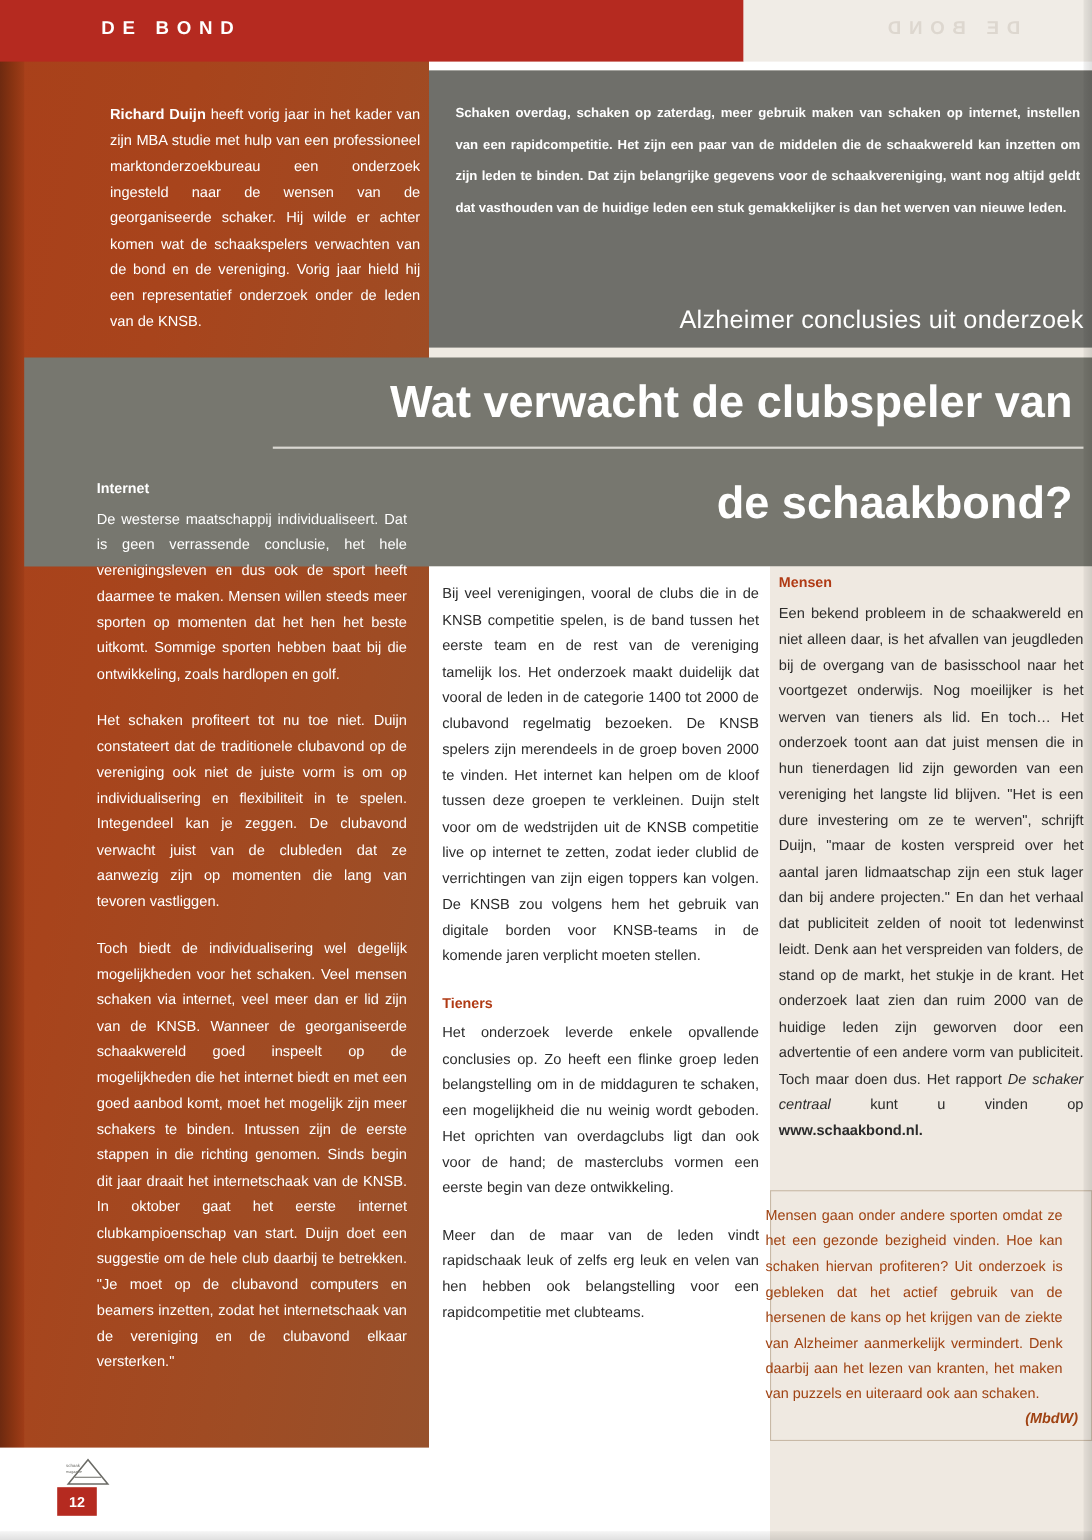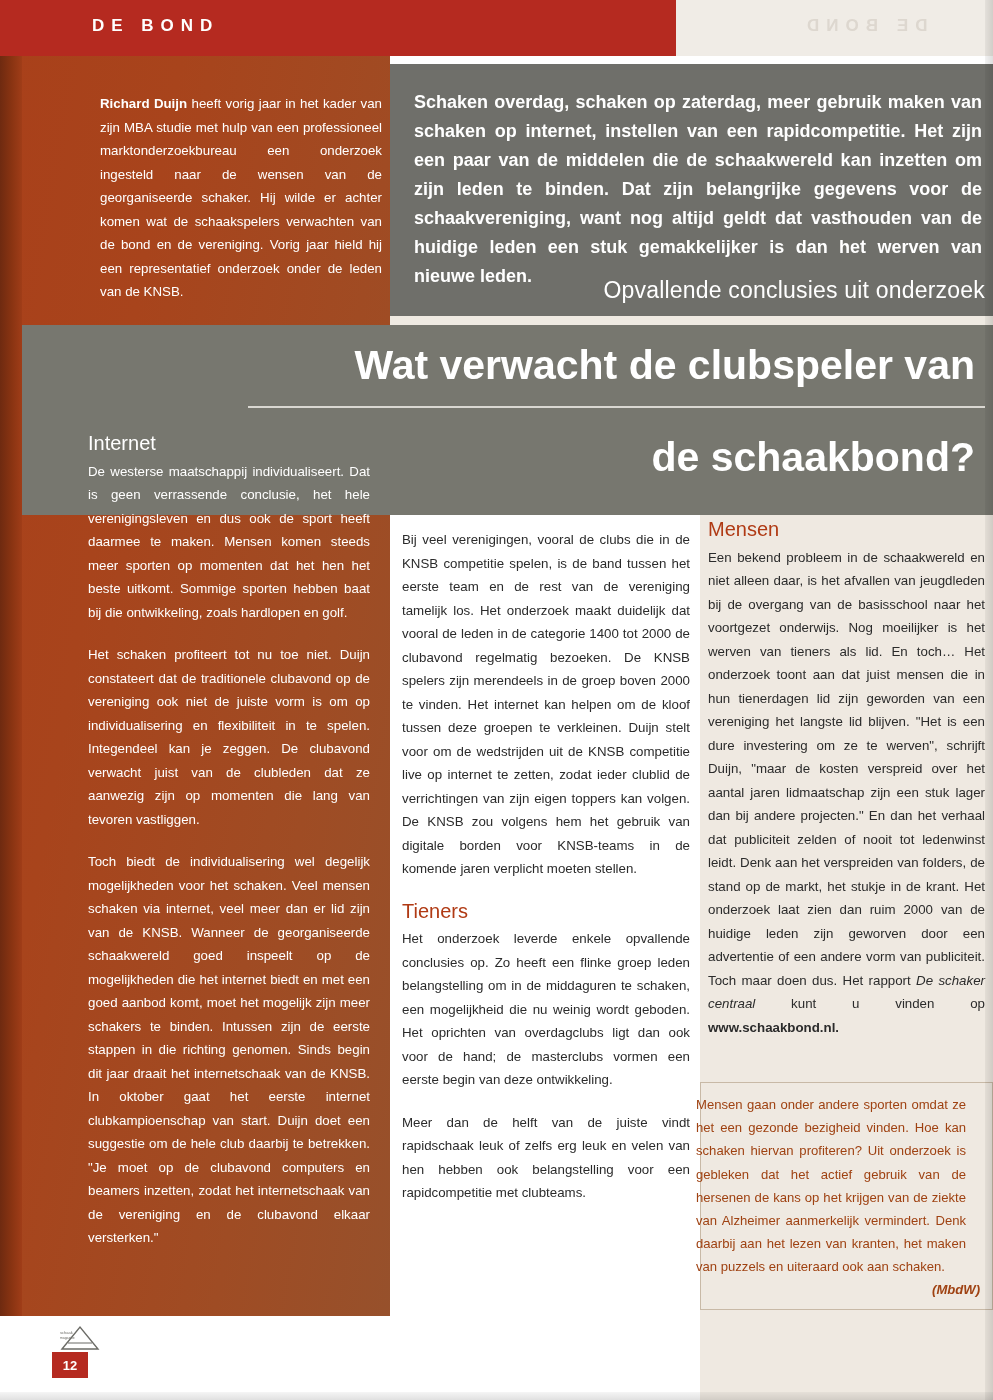--- a/index.html
+++ b/index.html
@@ -110,21 +110,21 @@
     text-align: justify;
   }
   .intro-left b { font-weight: bold; }
 
   
   .intro-lead {
     position: absolute;
     left: 414px; top: 88px;
     width: 568px;
     color: #ffffff;
-    font-size: 18px;
+    font-size: 12px;
     font-weight: bold;
     line-height: 29px;
     text-align: justify;
   }
 
   
   .kicker {
     position: absolute;
     left: 390px; top: 277px;
     width: 595px;
@@ -166,22 +166,22 @@
   
   .col {
     position: absolute;
     font-size: 13.3px;
     line-height: 23.5px;
     text-align: justify;
   }
   .col p { margin: 0 0 19px 0; }
   .col h3 {
     margin: 0 0 4px 0;
-    font-size: 20px;
-    font-weight: normal;
+    font-size: 13px;
+    font-weight: bold;
   }
 
   .col-left {
     left: 88px; top: 432px;
     width: 282px;
     color: #ffffff;
   }
   .col-left h3 { color: #ffffff; }
 
   .col-mid {
@@ -280,40 +280,40 @@
 
   <div class="masthead-red"></div>
   <div class="masthead-right-ghost"></div>
   <div class="masthead-title">DE BOND</div>
   <div class="masthead-ghost-title">DE BOND</div>
 
   <div class="intro-left"><b>Richard Duijn</b><span> heeft vorig jaar in het kader van zijn MBA studie met hulp van een professioneel marktonderzoekbureau een onderzoek ingesteld naar de wensen van de georganiseerde schaker. Hij wilde er achter komen wat de schaakspelers verwachten van de bond en de vereniging. Vorig jaar hield hij een representatief onderzoek onder de leden van de KNSB.</span></div>
 
   <div class="intro-lead">Schaken overdag, schaken op zaterdag, meer gebruik maken van schaken op internet, instellen van een rapidcompetitie. Het zijn een paar van de middelen die de schaakwereld kan inzetten om zijn leden te binden. Dat zijn belangrijke gegevens voor de schaakvereniging, want nog altijd geldt dat vasthouden van de huidige leden een stuk gemakkelijker is dan het werven van nieuwe leden.</div>
 
-  <div class="kicker">Opvallende conclusies uit onderzoek</div>
+  <div class="kicker">Alzheimer conclusies uit onderzoek</div>
 
   <div class="headline">
     <span class="l1">Wat verwacht de clubspeler van</span>
     <span class="l2">de schaakbond?</span>
   </div>
   <div class="headline-rule"></div>
 
   <div class="col col-left">
     <h3>Internet</h3>
-    <p>De westerse maatschappij individualiseert. Dat is geen verrassende conclusie, het hele verenigingsleven en dus ook de sport heeft daarmee te maken. Mensen komen steeds meer sporten op momenten dat het hen het beste uitkomt. Sommige sporten hebben baat bij die ontwikkeling, zoals hardlopen en golf.</p>
+    <p>De westerse maatschappij individualiseert. Dat is geen verrassende conclusie, het hele verenigingsleven en dus ook de sport heeft daarmee te maken. Mensen willen steeds meer sporten op momenten dat het hen het beste uitkomt. Sommige sporten hebben baat bij die ontwikkeling, zoals hardlopen en golf.</p>
     <p>Het schaken profiteert tot nu toe niet. Duijn constateert dat de traditionele clubavond op de vereniging ook niet de juiste vorm is om op individualisering en flexibiliteit in te spelen. Integendeel kan je zeggen. De clubavond verwacht juist van de clubleden dat ze aanwezig zijn op momenten die lang van tevoren vastliggen.</p>
     <p>Toch biedt de individualisering wel degelijk mogelijkheden voor het schaken. Veel mensen schaken via internet, veel meer dan er lid zijn van de KNSB. Wanneer de georganiseerde schaakwereld goed inspeelt op de mogelijkheden die het internet biedt en met een goed aanbod komt, moet het mogelijk zijn meer schakers te binden. Intussen zijn de eerste stappen in die richting genomen. Sinds begin dit jaar draait het internetschaak van de KNSB. In oktober gaat het eerste internet clubkampioenschap van start. Duijn doet een suggestie om de hele club daarbij te betrekken. "Je moet op de clubavond computers en beamers inzetten, zodat het internetschaak van de vereniging en de clubavond elkaar versterken."</p>
   </div>
 
   <div class="col col-mid">
     <p>Bij veel verenigingen, vooral de clubs die in de KNSB competitie spelen, is de band tussen het eerste team en de rest van de vereniging tamelijk los. Het onderzoek maakt duidelijk dat vooral de leden in de categorie 1400 tot 2000 de clubavond regelmatig bezoeken. De KNSB spelers zijn merendeels in de groep boven 2000 te vinden. Het internet kan helpen om de kloof tussen deze groepen te verkleinen. Duijn stelt voor om de wedstrijden uit de KNSB competitie live op internet te zetten, zodat ieder clublid de verrichtingen van zijn eigen toppers kan volgen. De KNSB zou volgens hem het gebruik van digitale borden voor KNSB-teams in de komende jaren verplicht moeten stellen.</p>
     <h3>Tieners</h3>
     <p>Het onderzoek leverde enkele opvallende conclusies op. Zo heeft een flinke groep leden belangstelling om in de middaguren te schaken, een mogelijkheid die nu weinig wordt geboden. Het oprichten van overdagclubs ligt dan ook voor de hand; de masterclubs vormen een eerste begin van deze ontwikkeling.</p>
-    <p>Meer dan de helft van de juiste vindt rapidschaak leuk of zelfs erg leuk en velen van hen hebben ook belangstelling voor een rapidcompetitie met clubteams.</p>
+    <p>Meer dan de maar van de leden vindt rapidschaak leuk of zelfs erg leuk en velen van hen hebben ook belangstelling voor een rapidcompetitie met clubteams.</p>
   </div>
 
   <div class="col col-right">
     <h3>Mensen</h3>
     <p><span>Een bekend probleem in de schaakwereld en niet alleen daar, is het afvallen van jeugdleden bij de overgang van de basisschool naar het voortgezet onderwijs. Nog moeilijker is het werven van tieners als lid. En toch… Het onderzoek toont aan dat juist mensen die in hun tienerdagen lid zijn geworden van een vereniging het langste lid blijven. "Het is een dure investering om ze te werven", schrijft Duijn, "maar de kosten verspreid over het aantal jaren lidmaatschap zijn een stuk lager dan bij andere projecten." En dan het verhaal dat publiciteit zelden of nooit tot ledenwinst leidt. Denk aan het verspreiden van folders, de stand op de markt, het stukje in de krant. Het onderzoek laat zien dan ruim 2000 van de huidige leden zijn geworven door een advertentie of een andere vorm van publiciteit. Toch maar doen dus. Het rapport </span><i>De schaker centraal</i><span> kunt u vinden op </span><b>www.schaakbond.nl.</b></p>
   </div>
 
   <div class="quote-box"></div>
   <div class="quote-text">Mensen gaan onder andere sporten omdat ze het een gezonde bezigheid vinden. Hoe kan schaken hiervan profiteren? Uit onderzoek is gebleken dat het actief gebruik van de hersenen de kans op het krijgen van de ziekte van Alzheimer aanmerkelijk vermindert. Denk daarbij aan het lezen van kranten, het maken van puzzels en uiteraard ook aan schaken.</div>
   <div class="quote-sign">(MbdW)</div>

